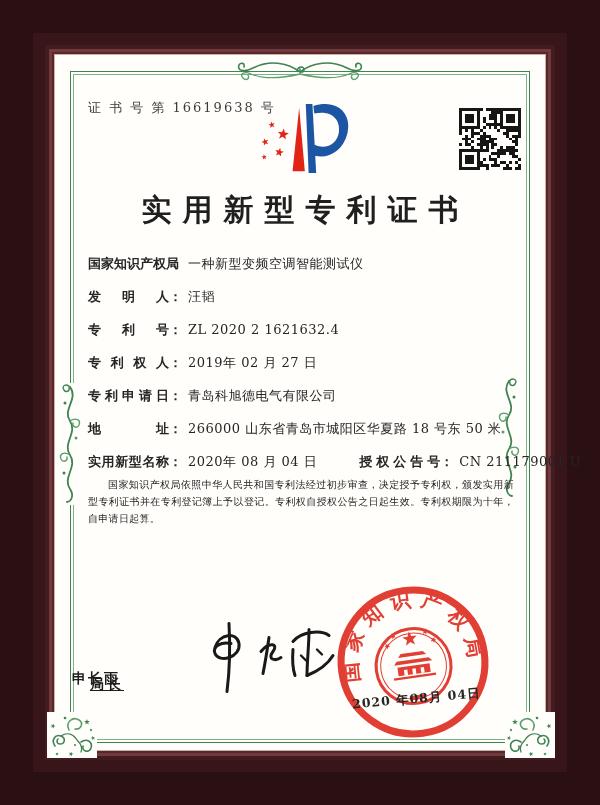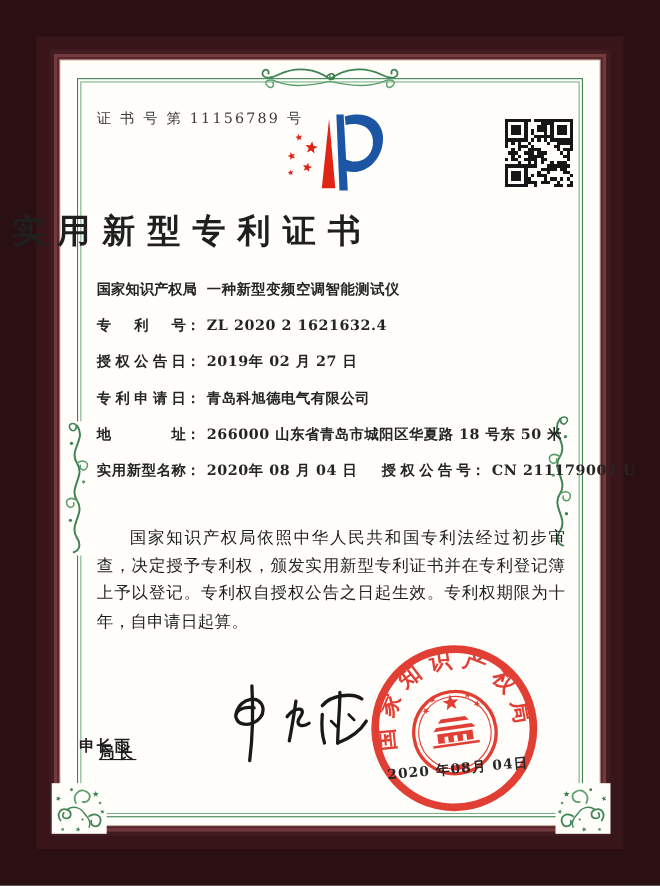--- a/index.html
+++ b/index.html
@@ -11,31 +11,31 @@
          box-shadow:0 0 0 1px #c9b3a6,0 0 0 3px #59262a,0 0 0 6px #703a3e,
                     0 0 0 10px #411b1f,0 0 0 22px #381519,0 0 0 55px #2a1013;}
   
   .green-frame{position:absolute;left:70px;top:71px;right:70px;bottom:62px;
                border:1.5px solid #3e8352;pointer-events:none;}
   .green-frame::after{content:'';position:absolute;inset:2px;border:1px solid #79b286;}
   
   .cert-no{position:absolute;left:88px;top:99px;font-size:13px;letter-spacing:2px;color:#3c3c3c;}
   .logo{position:absolute;left:250px;top:96px;width:104px;height:88px;}
   .qr{position:absolute;left:459px;top:108px;width:62px;height:62px;}
-  .title{position:absolute;left:0;right:0;top:190px;
+  .title{position:absolute;left:0;right:0;top:190px;text-align:center;
          font-size:30px;font-weight:700;letter-spacing:11px;color:#1f1f1f;text-indent:11px;}
   
   .fields{position:absolute;left:88px;top:254px;right:80px;font-size:13px;color:#252525;}
   .frow{margin-bottom:13px;line-height:20px;white-space:nowrap;}
   .flabel{display:inline-block;width:81px;font-weight:700;text-align:justify;text-align-last:justify;vertical-align:top;}
   .fcolon{font-weight:700;margin-right:6px;}
-  .fvalue{font-weight:700;letter-spacing:.5px;}
-  .frow.two .fpair+.fpair{margin-left:18px;}
-  
-  .body-text{position:absolute;left:88px;top:477px;width:426px;font-size:15px;
+  .fvalue{font-weight:400;letter-spacing:.5px;}
+  .frow.two .fpair+.fpair{margin-left:38px;}
+  
+  .body-text{position:absolute;left:88px;top:477px;width:426px;font-size:10px;
              line-height:1.68;color:#1f1f1f;text-align:justify;}
   .body-text p{margin:0;text-indent:2em;letter-spacing:.3px;}
   
   .director-title{position:absolute;left:90px;top:676px;font-family:"DejaVu Sans","Liberation Sans",sans-serif;
                   font-size:14px;font-weight:700;letter-spacing:3px;color:#1d1d1d;text-decoration:underline;}
   .director-name{position:absolute;left:72px;top:670px;font-family:"DejaVu Sans","Liberation Sans",sans-serif;
                  font-size:14px;font-weight:700;letter-spacing:2px;color:#1d1d1d;}
   .signature{position:absolute;left:185px;top:616px;width:160px;height:88px;}
   .seal{position:absolute;left:332px;top:581px;width:162px;height:162px;transform:rotate(-8deg);opacity:.93;}
   .seal-date{position:absolute;left:352px;top:691px;width:124px;text-align:center;font-size:12.5px;
@@ -109,21 +109,21 @@
   </svg>
   <svg class="orn orn-bl" viewBox="0 0 50 46">
       <use href="#floralg"></use>
     </svg>
   <svg class="orn orn-br" viewBox="0 0 50 46">
     <g transform="translate(50,0) scale(-1,1)">
         <use href="#floralg"></use>
       </g>
   </svg>
 
-  <div class="cert-no">证 书 号 第 11156789 号</div>
+  <div class="cert-no">证 书 号 第 16619638 号</div>
 
   <svg class="logo" viewBox="0 0 110 90">
     <g fill="#e02517">
       <use href="#st-u" transform="translate(23,29) scale(3.6) rotate(-12)"></use>
       <use href="#st-u" transform="translate(35,39) scale(6.2) rotate(8)"></use>
       <use href="#st-u" transform="translate(16,47) scale(4) rotate(-18)"></use>
       <use href="#st-u" transform="translate(31,58) scale(4.8) rotate(12)"></use>
       <use href="#st-u" transform="translate(15,63) scale(3) rotate(-8)"></use>
       <path d="M52,11 L58,78 L45,78 Z"></path>
     </g>
@@ -373,24 +373,27 @@
         <rect x="20" y="20" width="1" height="1"></rect>
       </svg></div>
 
   <div class="title">实用新型专利证书</div>
 
   <div class="fields">
     <div class="frow">
       <span class="flabel">国家知识产权局</span><span class="fcolon">：</span><span class="fvalue">一种新型变频空调智能测试仪</span>
     </div>
     <div class="frow">
+      <span class="flabel">发明人</span><span class="fcolon">：</span><span class="fvalue">汪韬</span>
+    </div>
+    <div class="frow">
       <span class="flabel">专利号</span><span class="fcolon">：</span><span class="fvalue">ZL 2020 2 1621632.4</span>
     </div>
     <div class="frow">
-      <span class="flabel">授权公告日</span><span class="fcolon">：</span><span class="fvalue">2019年 02 月 27 日</span>
+      <span class="flabel">专利权人</span><span class="fcolon">：</span><span class="fvalue">2019年 02 月 27 日</span>
     </div>
     <div class="frow">
       <span class="flabel">专利申请日</span><span class="fcolon">：</span><span class="fvalue">青岛科旭德电气有限公司</span>
     </div>
     <div class="frow">
       <span class="flabel">地址</span><span class="fcolon">：</span><span class="fvalue">266000 山东省青岛市城阳区华夏路 18 号东 50 米</span>
     </div>
     <div class="frow two">
       <span class="fpair"><span class="flabel">实用新型名称</span><span class="fcolon">：</span><span class="fvalue">2020年 08 月 04 日</span></span>
       <span class="fpair"><span class="flabel">授权公告号</span><span class="fcolon">：</span><span class="fvalue">CN 211179001 U</span></span>

